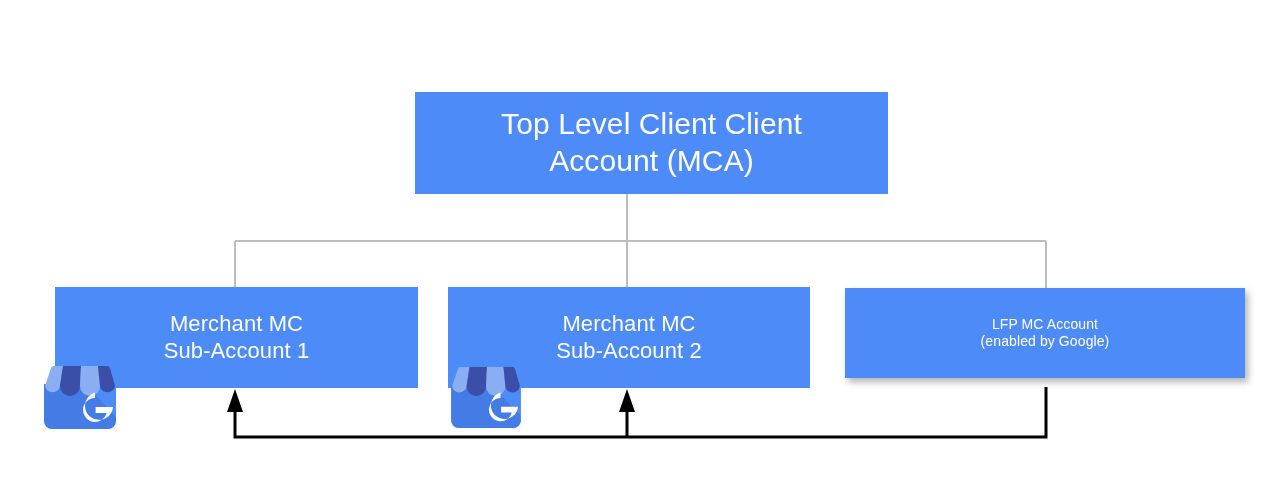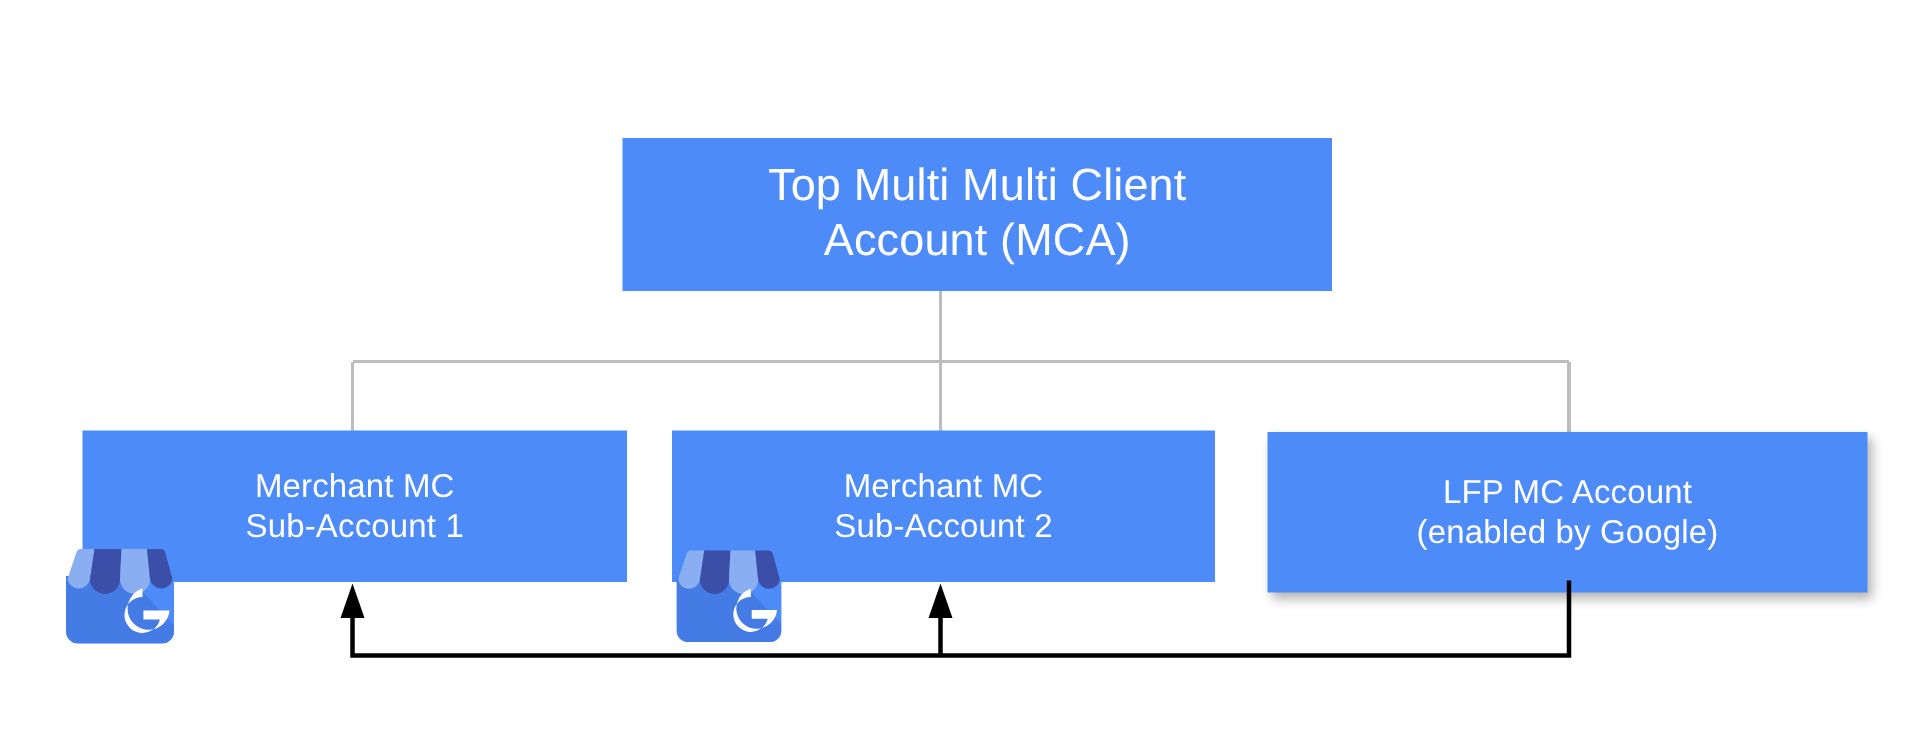--- a/index.html
+++ b/index.html
@@ -55,23 +55,23 @@
     width: 362px;
     height: 101px;
     background: #4d8bf8;
     font-size: 22px;
     z-index: 5;
   }
   #node-lfp {
     left: 845px;
     top: 288px;
     width: 400px;
-    height: 107px;
+    height: 90px;
     background: #4d8bf8;
-    font-size: 22px;
+    font-size: 14px;
     box-shadow: 3px 4px 7px rgba(0,0,0,0.30);
     z-index: 5;
   }
   .node-label {
     display: block;
     width: 100%;
   }
   svg.wires {
     position: absolute;
     left: 0;
@@ -113,21 +113,21 @@
   <svg class="flow" viewBox="0 0 1286 501" xmlns="http://www.w3.org/2000/svg">
     <g stroke="#000000" stroke-width="3" fill="none">
       <path d="M 1046 387 L 1046 437 L 235 437 L 235 400"></path>
       <path d="M 627 437 L 627 400"></path>
     </g>
     <polygon points="235,389 227,412 243,412" fill="#000000"></polygon>
     <polygon points="627,389 619,412 635,412" fill="#000000"></polygon>
   </svg>
 
   <div class="node" id="node-mca">
-    <span class="node-label">Top Multi Multi Client
+    <span class="node-label">Top Level Client Client
 Account (MCA)</span>
   </div>
 
   <div class="node" id="node-merchant-1">
     <span class="node-label">Merchant MC
 Sub-Account 1</span>
   </div>
 
   <div class="node" id="node-merchant-2">
     <span class="node-label">Merchant MC

